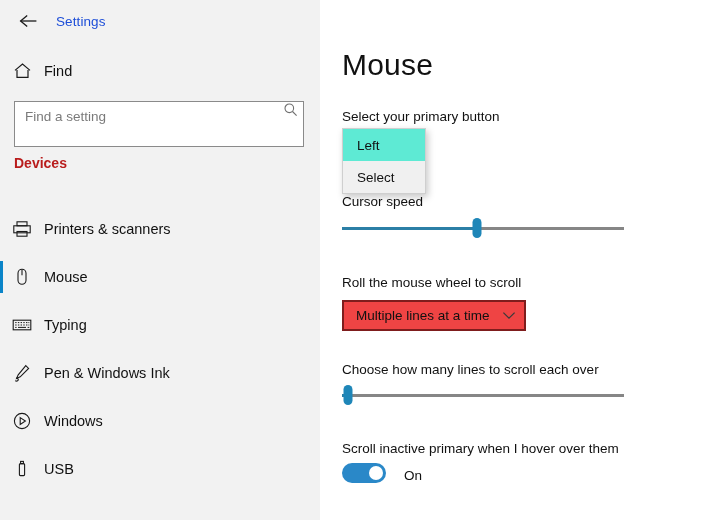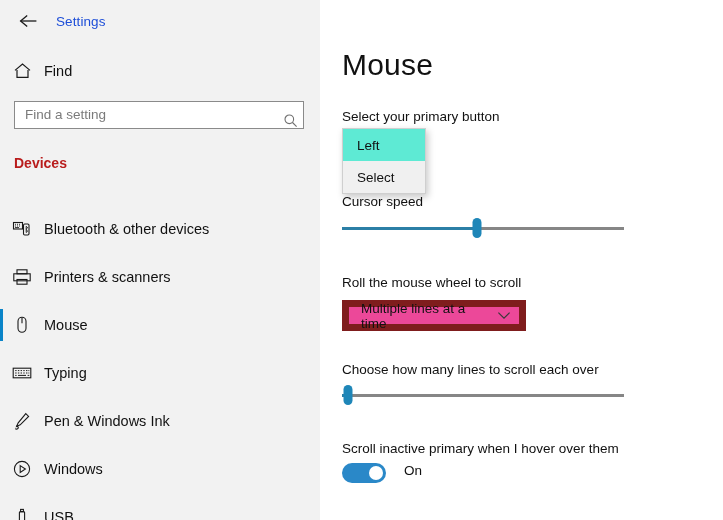--- a/index.html
+++ b/index.html
@@ -36,23 +36,23 @@
   #home-row {
     position:absolute; left:0; top:54px; width:320px; height:34px;
     display:flex; align-items:center; cursor:pointer;
   }
   .nav-icon {
     width:44px; min-width:44px; display:flex; align-items:center; justify-content:center;
   }
   #home-label { font-size:14.5px; color:#111; }
 
   #search-wrap {
-    position:absolute; left:14px; top:101px; width:290px; height:28px;
+    position:absolute; left:14px; top:101px; width:290px; height:46px;
     border:1px solid #8a8a8a; background:#ffffff;
-    display:flex; align-items:flex-end;
+    display:flex; align-items:flex-start;
   }
   #search-input {
     flex:1; height:28px; border:none; outline:none; background:transparent;
     font-family:"Liberation Sans", sans-serif; font-size:13.5px; color:#1a1a1a;
     padding-left:10px;
   }
   #search-input::placeholder { color:#7a7a7a; }
   #search-icon { width:26px; display:flex; align-items:center; justify-content:center; cursor:pointer; }
 
   #section-title {
@@ -106,28 +106,28 @@
   }
   .slider .thumb {
     position:absolute; top:0px; width:9px; height:20px;
     border-radius:5px; background:#1e86b8; cursor:pointer;
     transform:translateX(-4.5px);
   }
 
   
   #wheel-combo {
     position:absolute; left:22px; top:300px; width:184px; height:31px;
-    border:7px solid #7f1d1d; background:#ec4899;
+    border:2px solid #7f1d1d; background:#ef4444;
     display:flex; align-items:center; cursor:pointer;
   }
   #wheel-combo-value { font-size:13.5px; color:#111; padding-left:12px; flex:1; }
   #wheel-combo-caret { width:30px; display:flex; align-items:center; justify-content:center; }
 
   
-  #toggle-row { position:absolute; left:22px; top:463px; display:flex; align-items:flex-start; }
+  #toggle-row { position:absolute; left:22px; top:463px; display:flex; align-items:flex-end; }
   #toggle-switch {
     width:44px; height:20px; border-radius:10px; background:#2a88c8;
     position:relative; cursor:pointer;
   }
   #toggle-switch .knob {
     position:absolute; right:3px; top:3px; width:14px; height:14px;
     border-radius:50%; background:#ffffff;
   }
   #toggle-state { margin-left:18px; font-size:13.5px; color:#111; }
 </style>
@@ -165,32 +165,20 @@
           <circle cx="6.3" cy="6.3" r="4.3" fill="none" stroke="#6f6f6f" stroke-width="1.1"></circle>
           <path d="M9.5 9.5 L13.6 13.6" stroke="#6f6f6f" stroke-width="1.1" fill="none"></path>
         </svg>
       </span>
     </div>
 
     <div id="section-title">Devices</div>
 
     <div id="nav-list">
 
-      <div class="nav-item">
-
-        <span class="nav-icon">
-          <svg width="20" height="18" viewBox="0 0 20 18">
-            <rect x="1.5" y="2.5" width="9" height="6.5" fill="none" stroke="#1a1a1a" stroke-width="1.1"></rect>
-            <path d="M3 4.3h1M5 4.3h1M7 4.3h1M3 6h1M5 6h1M7 6h1M3 7.6h4" stroke="#1a1a1a" stroke-width=".9"></path>
-            <rect x="11.5" y="4" width="5.5" height="11" rx="1.2" fill="none" stroke="#1a1a1a" stroke-width="1.1"></rect>
-            <path d="M14.2 6.3 v6.2 M14.2 6.3 l1.5 1.4 l-1.5 1.4 M14.2 12.5 l1.5 -1.4 l-1.5 -1.4" stroke="#1a1a1a" stroke-width=".9" fill="none"></path>
-          </svg>
-        </span>
-        <span class="nav-label">Bluetooth &amp; other devices</span>
-      </div>
 
       <div class="nav-item">
 
         <span class="nav-icon">
           <svg width="20" height="18" viewBox="0 0 20 18">
             <rect x="5" y="1.8" width="10" height="4" fill="none" stroke="#1a1a1a" stroke-width="1.1"></rect>
             <rect x="1.8" y="5.8" width="16.4" height="7" fill="none" stroke="#1a1a1a" stroke-width="1.1"></rect>
             <rect x="5" y="11.5" width="10" height="4.7" fill="none" stroke="#1a1a1a" stroke-width="1.1"></rect>
           </svg>
         </span>

